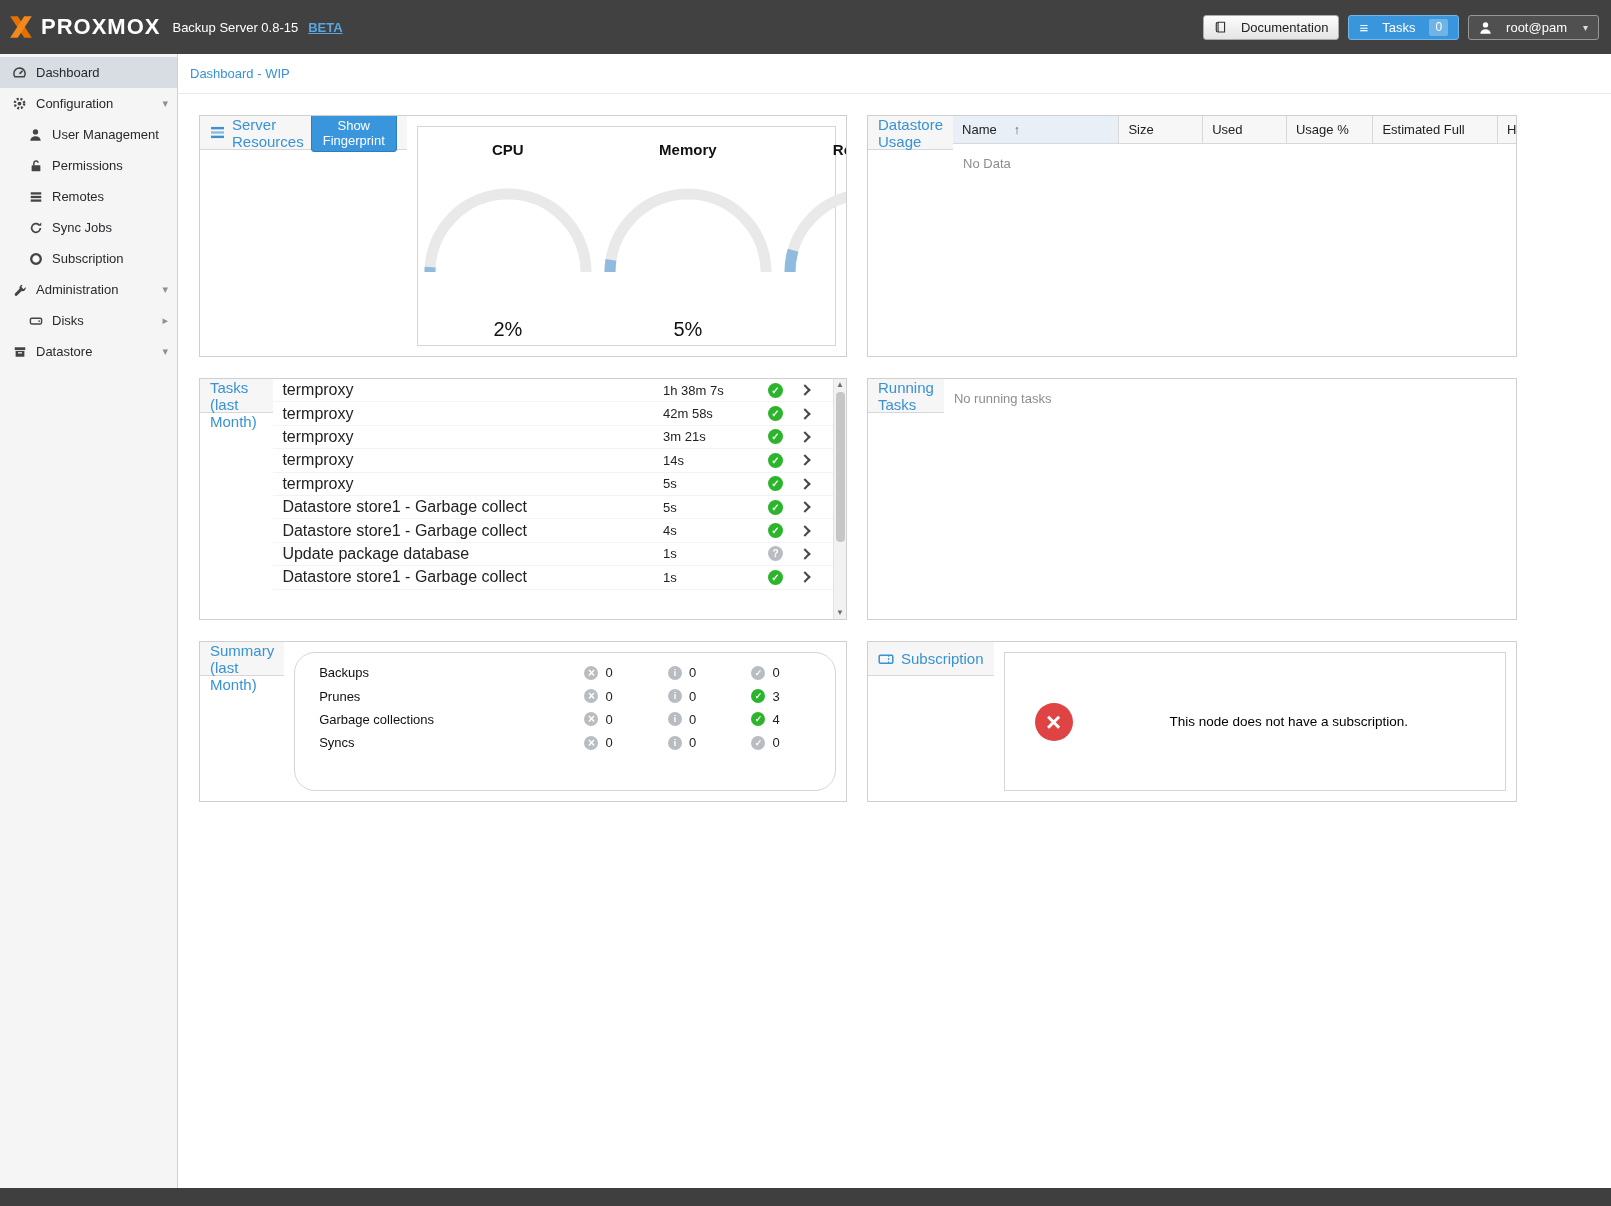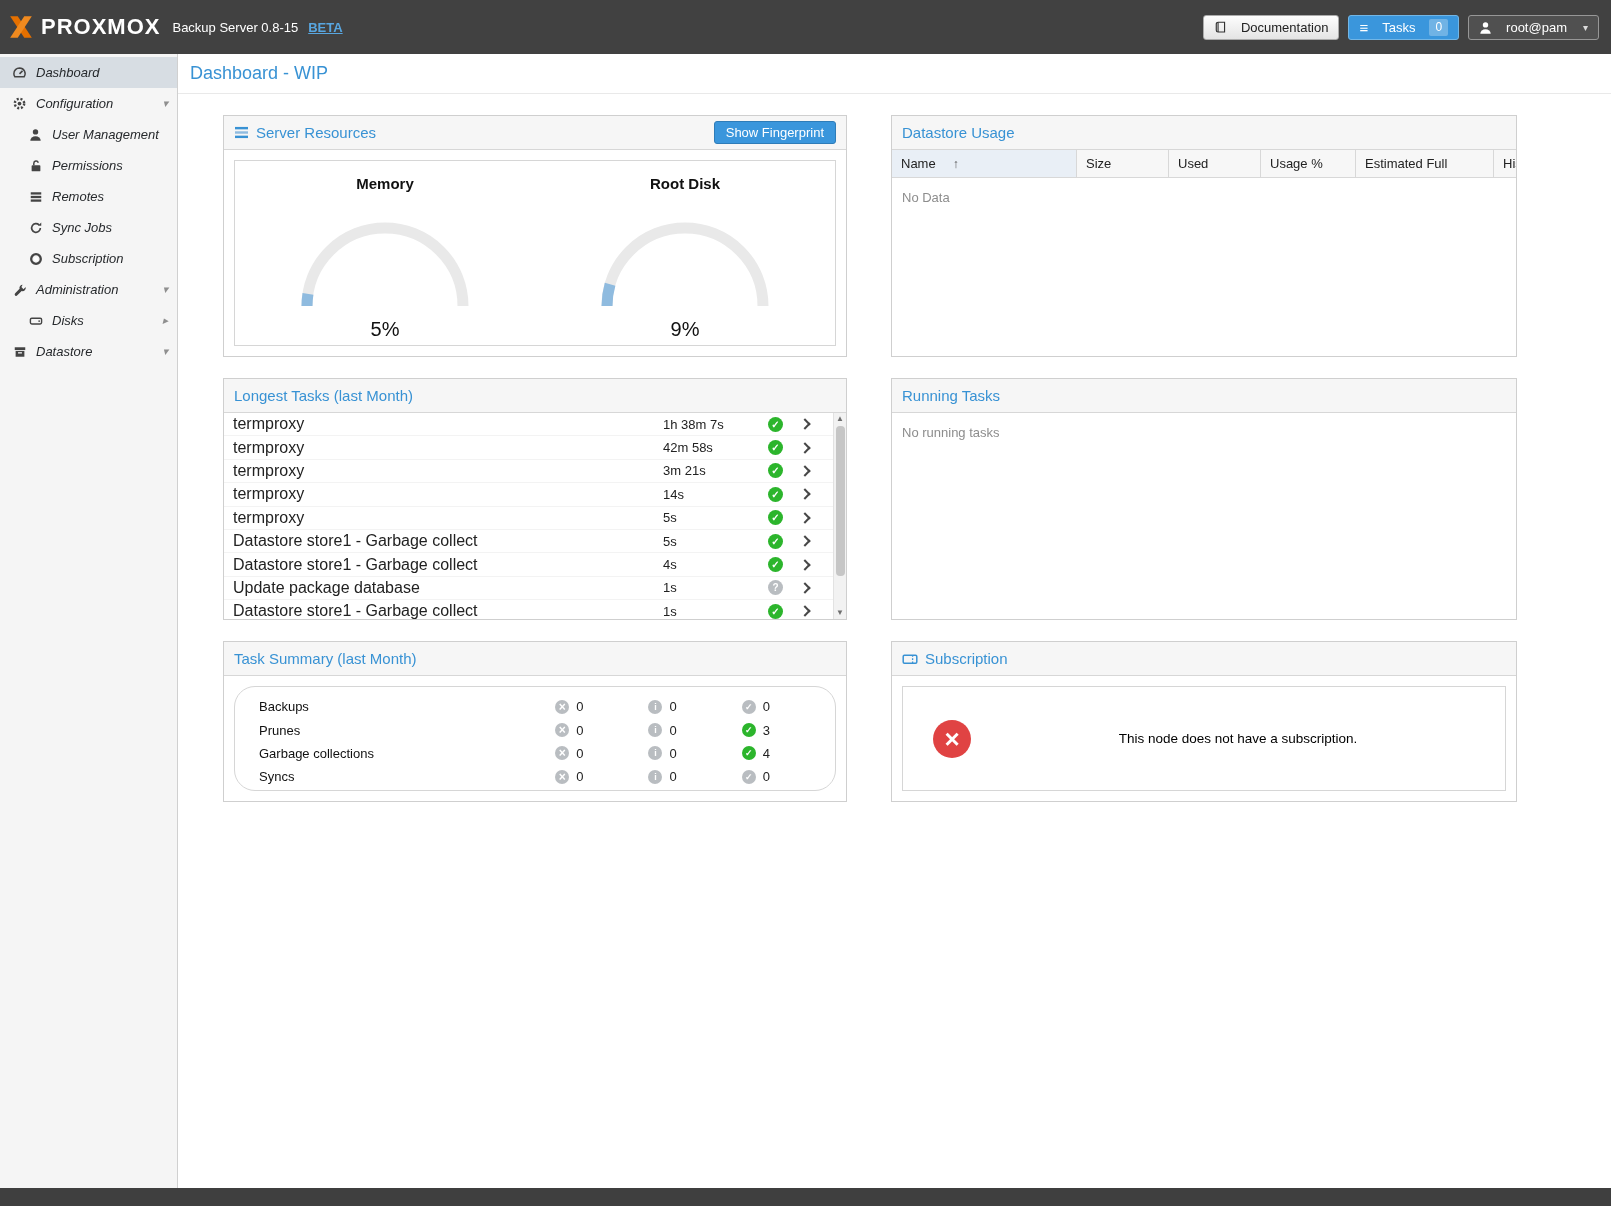--- a/index.html
+++ b/index.html
@@ -30,41 +30,41 @@
   .btn-tasks { background:#3a96dc; border:1px solid #72b6e6; color:#fff; }
   .btn-tasks .badge { background:rgba(255,255,255,.28); border-radius:2px; padding:0 6px; font-size:12px; line-height:17px; }
   .btn-user { background:#505050; border:1px solid #979797; color:#fff; }
   .caret { color:#dcdcdc; font-size:10px; margin-left:2px; }
   .glyph-lines { color:#fff; font-size:15px; line-height:1; }
   
   .middle { display:flex; height:1134px; }
   .sidebar { width:178px; background:#f5f5f5; border-right:1px solid #d0d0d0; padding-top:3px; }
   .side-item {
     height:31px; display:flex; align-items:center; gap:9px;
-    padding-left:12px; position:relative; cursor:pointer; color:#26292c;font-style:italic;
+    padding-left:12px; position:relative; cursor:pointer; color:#26292c;
   }
   .side-item.indent { padding-left:28px; }
   .side-item.selected { background:#d7dde3; }
   .side-item .icon { width:15px; height:15px; display:flex; align-items:center; justify-content:center; flex:0 0 15px; }
   .side-arrow { position:absolute; right:9px; color:#8f8f8f; font-size:11px; }
   
   .main { flex:1; display:flex; flex-direction:column; background:#fff; }
   .page-header {
     height:40px; display:flex; align-items:center; padding-left:12px;
-    color:#3892d4; font-size:18px; border-bottom:1px solid #e9e9e9;
+    color:#3892d4; font-size:13px; border-bottom:1px solid #e9e9e9;
   }
   .content {
     padding:21px;
     display:grid;
     grid-template-columns:648px 650px;
     grid-template-rows:242px 242px 161px;
     gap:21px 20px;
     align-content:start;
   }
-  .panel { border:1px solid #cfcfcf; background:#fff; display:flex; flex-direction:column; overflow:hidden;margin-left:24px; }
+  .panel { border:1px solid #cfcfcf; background:#fff; display:flex; overflow:hidden; }
   .panel-header {
     height:34px; flex:0 0 34px; background:#f6f6f6; border-bottom:1px solid #d7d7d7;
     display:flex; align-items:center; gap:7px; padding:0 10px;
   }
   .panel-title { color:#3892d4; font-size:15px; font-weight:normal; }
   .panel-body { flex:1; position:relative; overflow:hidden; }
   .panel-body.padded { padding:10px; }
   .inner-box { border:1px solid #d6d6d6; height:100%; }
   .btn-fingerprint {
     margin-left:auto; background:#3a96dc; border:1px solid #2e7cb8; color:#fff;
@@ -307,20 +307,28 @@
                 <rect x="1" y="1" width="14" height="2.6" fill="#3892d4"></rect>
                 <rect x="1" y="5.7" width="14" height="2.6" fill="#8fbbdf"></rect>
                 <rect x="1" y="10.4" width="14" height="2.6" fill="#3892d4"></rect>
               </svg>
           </span>
           <span class="panel-title">Server Resources</span>
           <button class="btn-fingerprint">Show Fingerprint</button>
         </div>
         <div class="panel-body padded">
           <div class="inner-box gauges">
+            <div class="gauge">
+              <div class="gauge-label">CPU</div>
+              <svg class="gauge-arc" viewBox="0 0 180 100">
+                <path class="arc-bg" d="M 12 94 A 78 78 0 0 1 168 94"></path>
+                <path class="arc-val" d="M 12 94 A 78 78 0 0 1 168 94" stroke-dasharray="4.9 999"></path>
+              </svg>
+              <div class="gauge-value">2%</div>
+            </div>
             <div class="gauge">
               <div class="gauge-label">Memory</div>
               <svg class="gauge-arc" viewBox="0 0 180 100">
                 <path class="arc-bg" d="M 12 94 A 78 78 0 0 1 168 94"></path>
                 <path class="arc-val" d="M 12 94 A 78 78 0 0 1 168 94" stroke-dasharray="12.3 999"></path>
               </svg>
               <div class="gauge-value">5%</div>
             </div>
             <div class="gauge">
               <div class="gauge-label">Root Disk</div>

